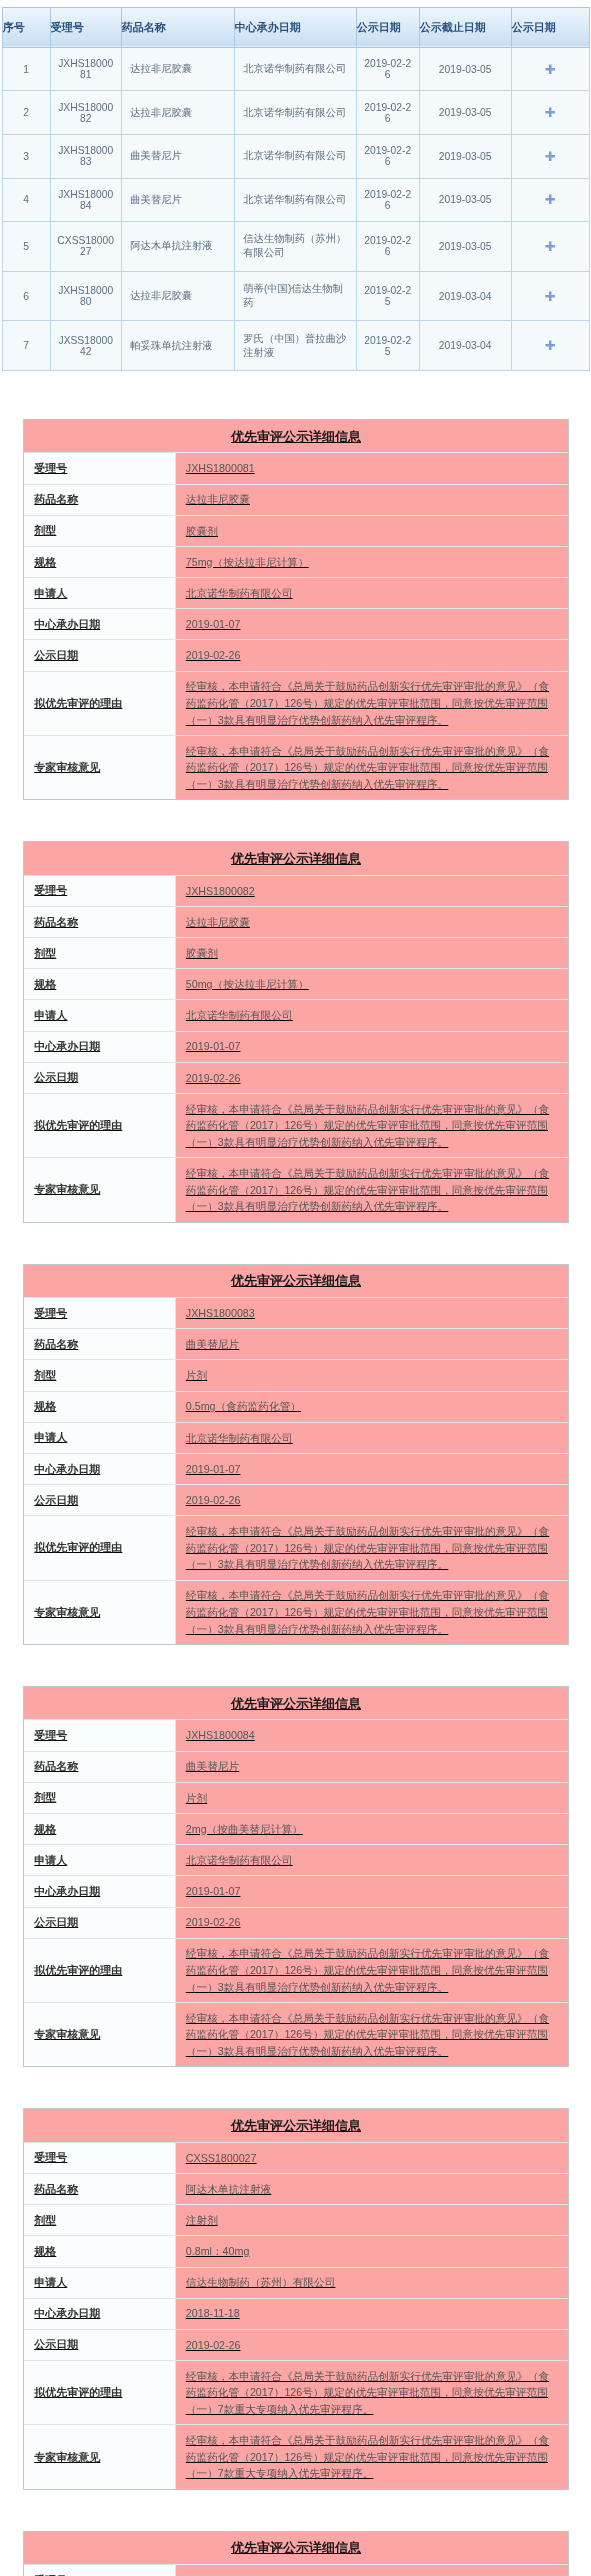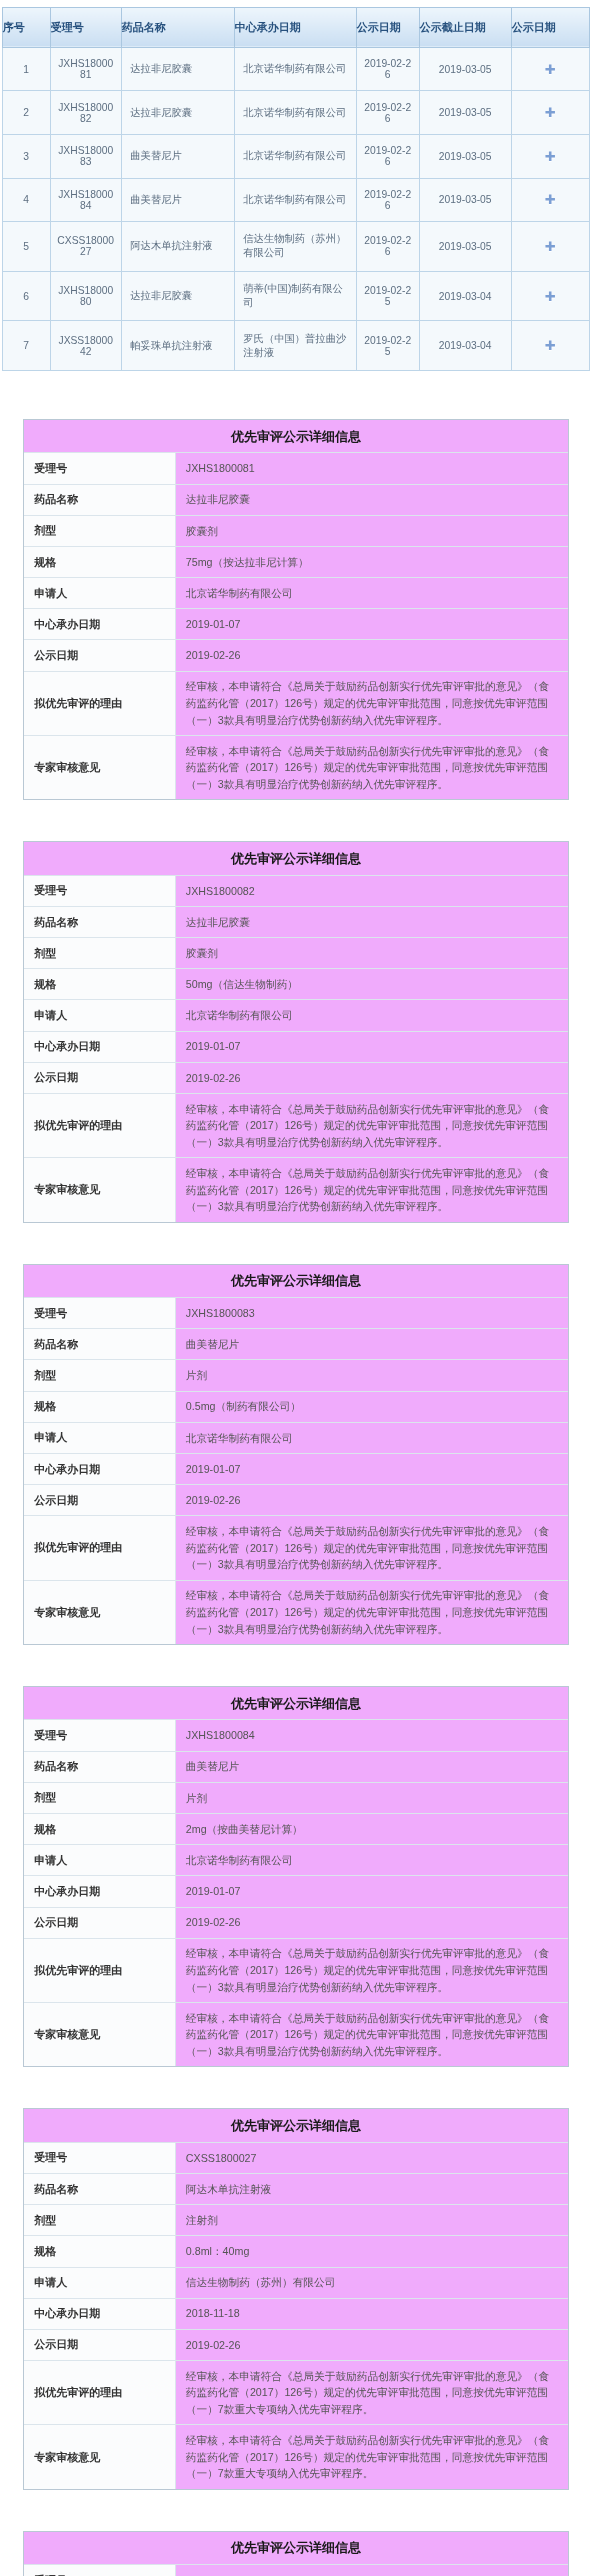--- a/index.html
+++ b/index.html
@@ -52,21 +52,22 @@
     cursor:pointer;
     text-shadow:0 0.9px 0 #ffffff;
   }
 
   
   .sections { margin-top:48px; }
   .detail-block {
     width:546px;
     margin:0 auto 41px auto;
     border:0.9px solid #b9c8d4;
-    background:#f0abfc;
+    background:#fca5a5;
+    text-decoration:underline;
   }
   .detail-title {
     text-align:center;
     font-size:13px;
     font-weight:bold;
     color:#1a1a1a;
     padding:7.7px 0 6.8px 0;
   }
   table.detail {
     width:100%;
@@ -151,21 +152,21 @@
         <td class="al">阿达木单抗注射液</td>
         <td class="al">信达生物制药（苏州）有限公司</td>
         <td>2019-02-26</td>
         <td>2019-03-05</td>
         <td><span class="plus-icon">✚</span></td>
       </tr>
       <tr>
         <td>6</td>
         <td>JXHS1800080</td>
         <td class="al">达拉非尼胶囊</td>
-        <td class="al">萌蒂(中国)制药有限公司</td>
+        <td class="al">萌蒂(中国)信达生物制药</td>
         <td>2019-02-25</td>
         <td>2019-03-04</td>
         <td><span class="plus-icon">✚</span></td>
       </tr>
       <tr>
         <td>7</td>
         <td>JXSS1800042</td>
         <td class="al">帕妥珠单抗注射液</td>
         <td class="al">罗氏（中国）普拉曲沙注射液</td>
         <td>2019-02-25</td>
@@ -230,21 +231,21 @@
           <tr>
             <td class="lbl">药品名称</td>
             <td class="val">达拉非尼胶囊</td>
           </tr>
           <tr>
             <td class="lbl">剂型</td>
             <td class="val">胶囊剂</td>
           </tr>
           <tr>
             <td class="lbl">规格</td>
-            <td class="val">50mg（信达生物制药）</td>
+            <td class="val">50mg（按达拉非尼计算）</td>
           </tr>
           <tr>
             <td class="lbl">申请人</td>
             <td class="val">北京诺华制药有限公司</td>
           </tr>
           <tr>
             <td class="lbl">中心承办日期</td>
             <td class="val">2019-01-07</td>
           </tr>
           <tr>
@@ -273,21 +274,21 @@
           <tr>
             <td class="lbl">药品名称</td>
             <td class="val">曲美替尼片</td>
           </tr>
           <tr>
             <td class="lbl">剂型</td>
             <td class="val">片剂</td>
           </tr>
           <tr>
             <td class="lbl">规格</td>
-            <td class="val">0.5mg（制药有限公司）</td>
+            <td class="val">0.5mg（食药监药化管）</td>
           </tr>
           <tr>
             <td class="lbl">申请人</td>
             <td class="val">北京诺华制药有限公司</td>
           </tr>
           <tr>
             <td class="lbl">中心承办日期</td>
             <td class="val">2019-01-07</td>
           </tr>
           <tr>

